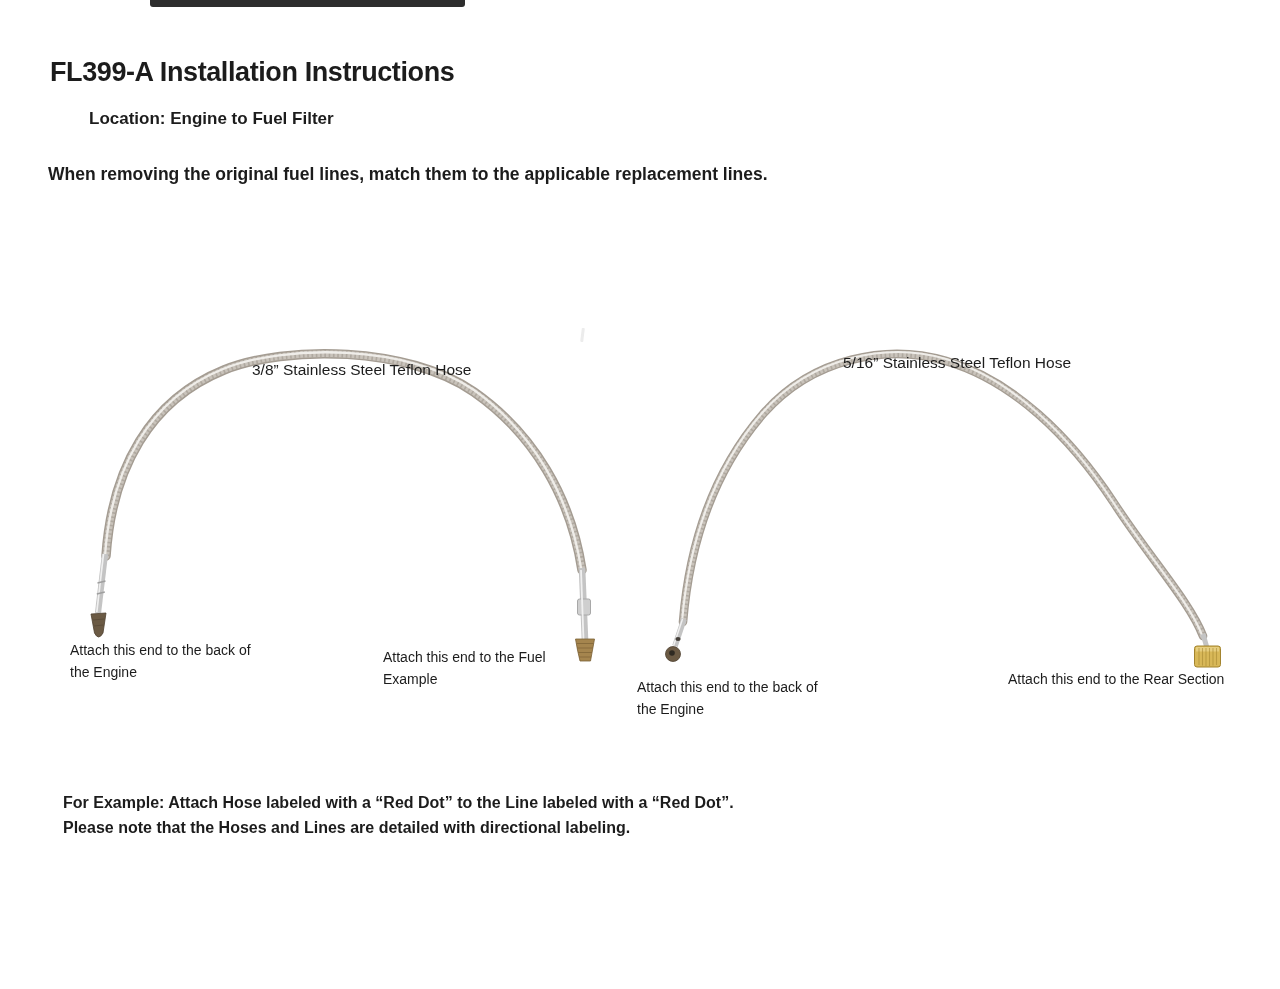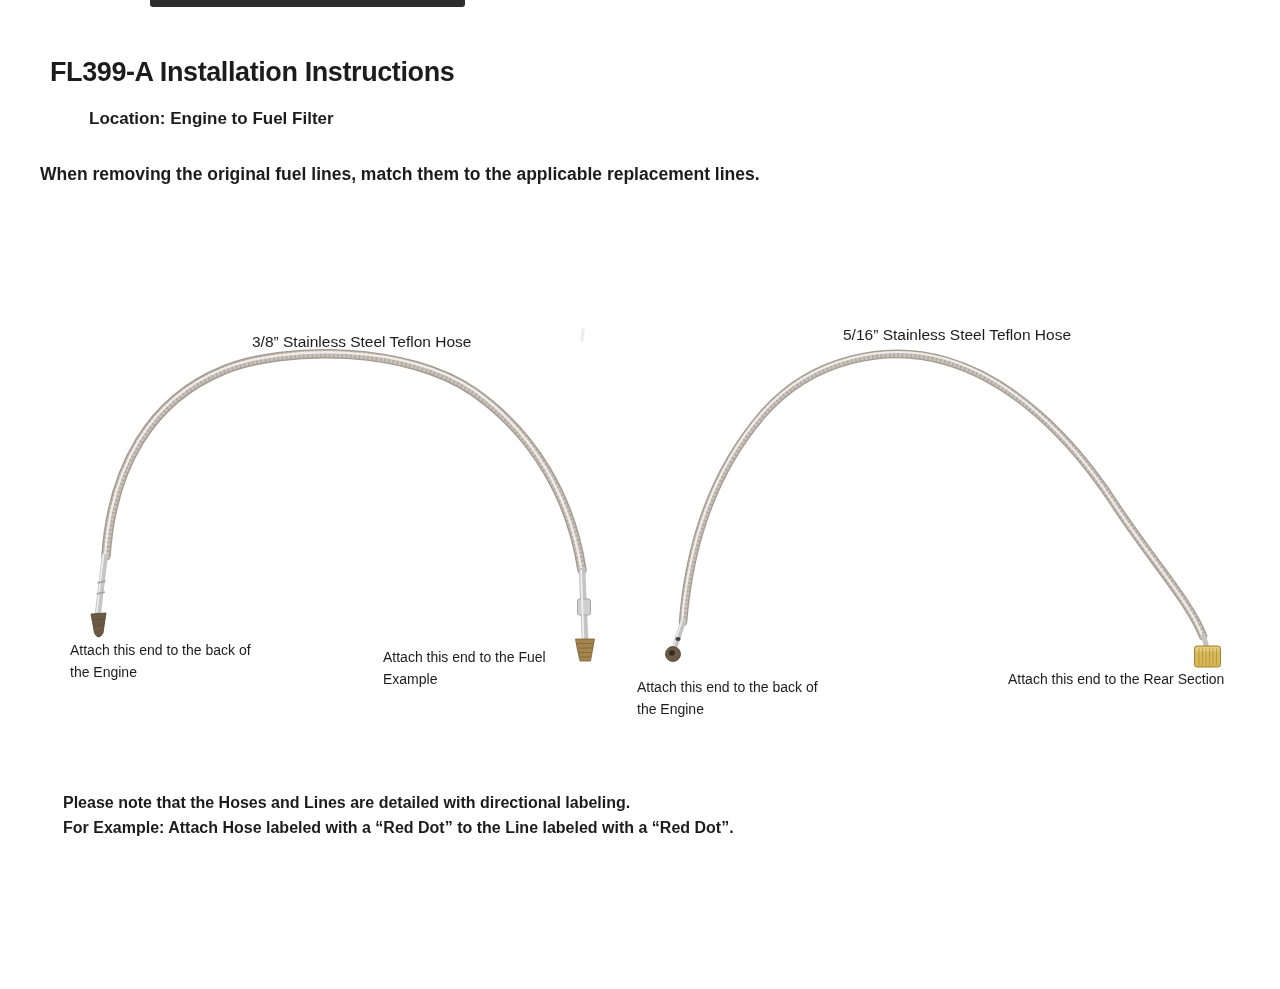--- a/index.html
+++ b/index.html
@@ -9,22 +9,22 @@
     overflow:hidden;
     padding-left:13px;
   }
   .abs{position:absolute;white-space:nowrap;}
   #top-bar{
     position:absolute;left:150px;top:0;width:315px;height:7px;
     background:var(--top-bar,#2d2d2d);border-radius:0 0 3px 3px;
   }
   #doc-title{left:50px;top:57px;font-size:27px;font-weight:700;letter-spacing:-0.4px;}
   #location-line{left:50px;top:109px;font-size:17px;font-weight:700;margin-left:39px;}
-  #intro-line{left:40px;top:164px;font-size:17.5px;font-weight:700;}
-  .hose-caption{font-size:15.5px;font-weight:400;}
+  #intro-line{left:48px;top:164px;font-size:17.5px;font-weight:700;}
+  .hose-caption{font-size:15.5px;font-weight:400;margin-top:28px;}
   #caption-3-8{left:252px;top:333px;}
   #caption-5-16{left:843px;top:326px;}
   .end-label{font-size:14px;font-weight:400;line-height:22px;}
   #label-ll{left:70px;top:639px;}
   #label-lr{left:383px;top:646px;}
   #label-rl{left:637px;top:676px;}
   #label-rr{left:1008px;top:668px;}
   #note-block{left:63px;top:791px;font-size:16px;font-weight:700;line-height:24.5px;}
   #stray-mark{
     position:absolute;left:581px;top:328px;width:3px;height:14px;
@@ -133,19 +133,19 @@
   <div class="abs end-label" id="label-rl">
     <div>Attach this end to the back of</div>
     <div>the Engine</div>
   </div>
 
   <div class="abs end-label" id="label-rr">
     <div>Attach this end to the Rear Section</div>
   </div>
 
   <div class="abs" id="note-block">
+    <div>For Example: Attach Hose labeled with a “Red Dot” to the Line labeled with a “Red Dot”.</div>
     <div>Please note that the Hoses and Lines are detailed with directional labeling.</div>
-    <div>For Example: Attach Hose labeled with a “Red Dot” to the Line labeled with a “Red Dot”.</div>
   </div>
 
   <div id="stray-mark"></div>
 
 </div>
 
 </body></html>

